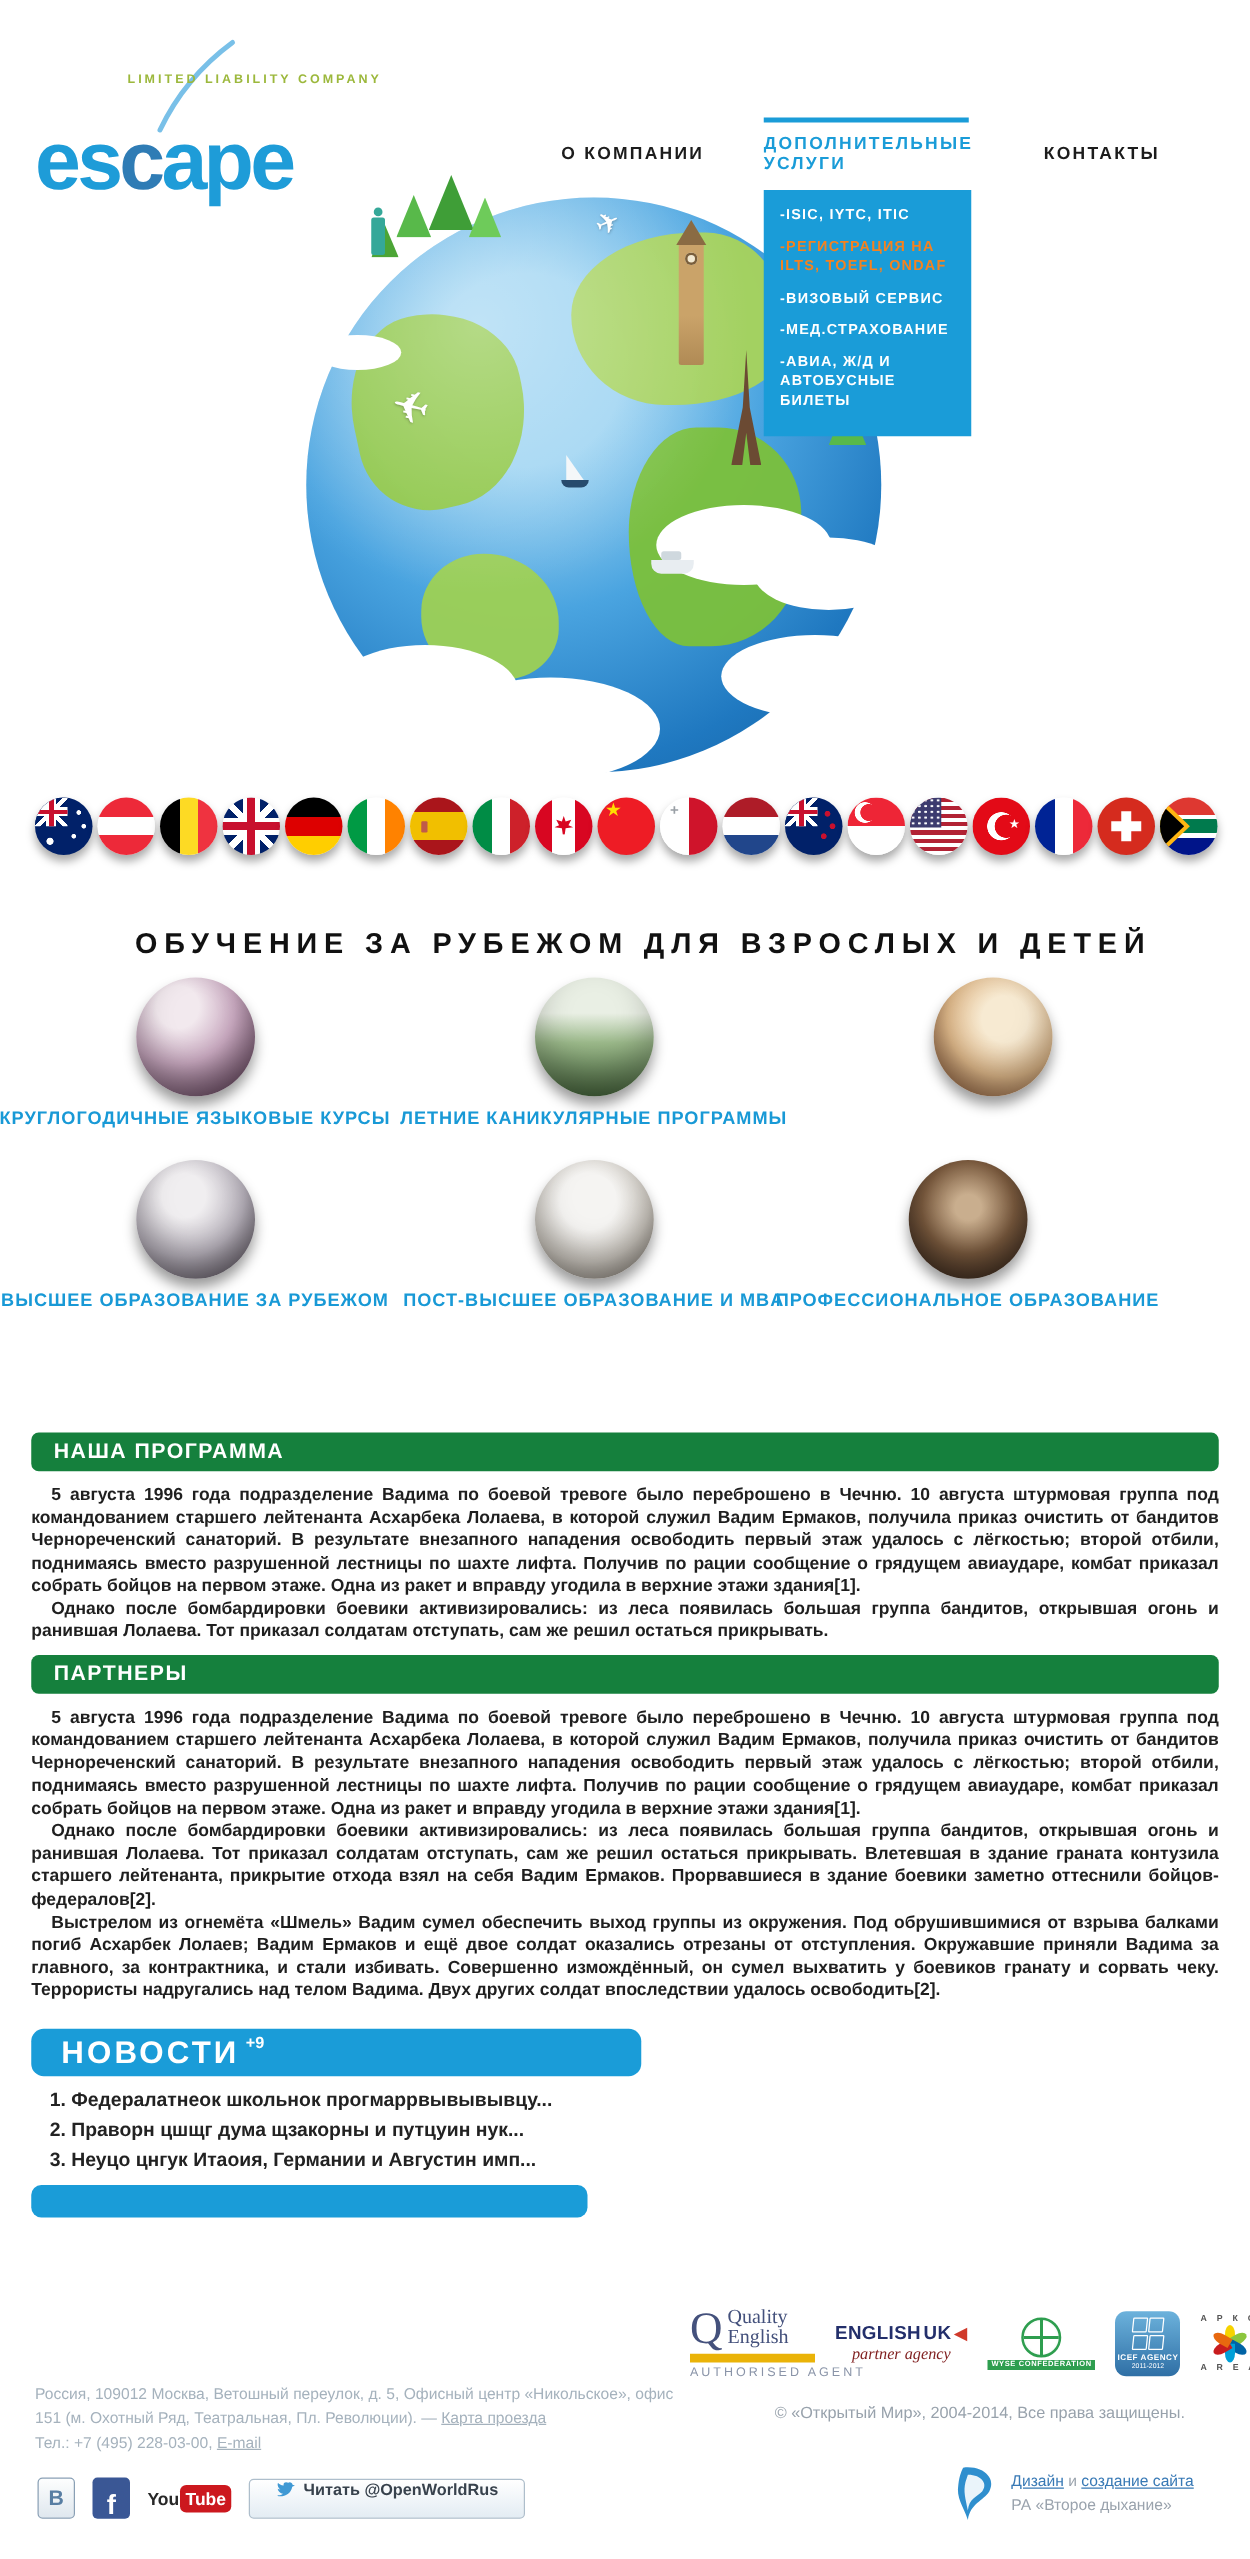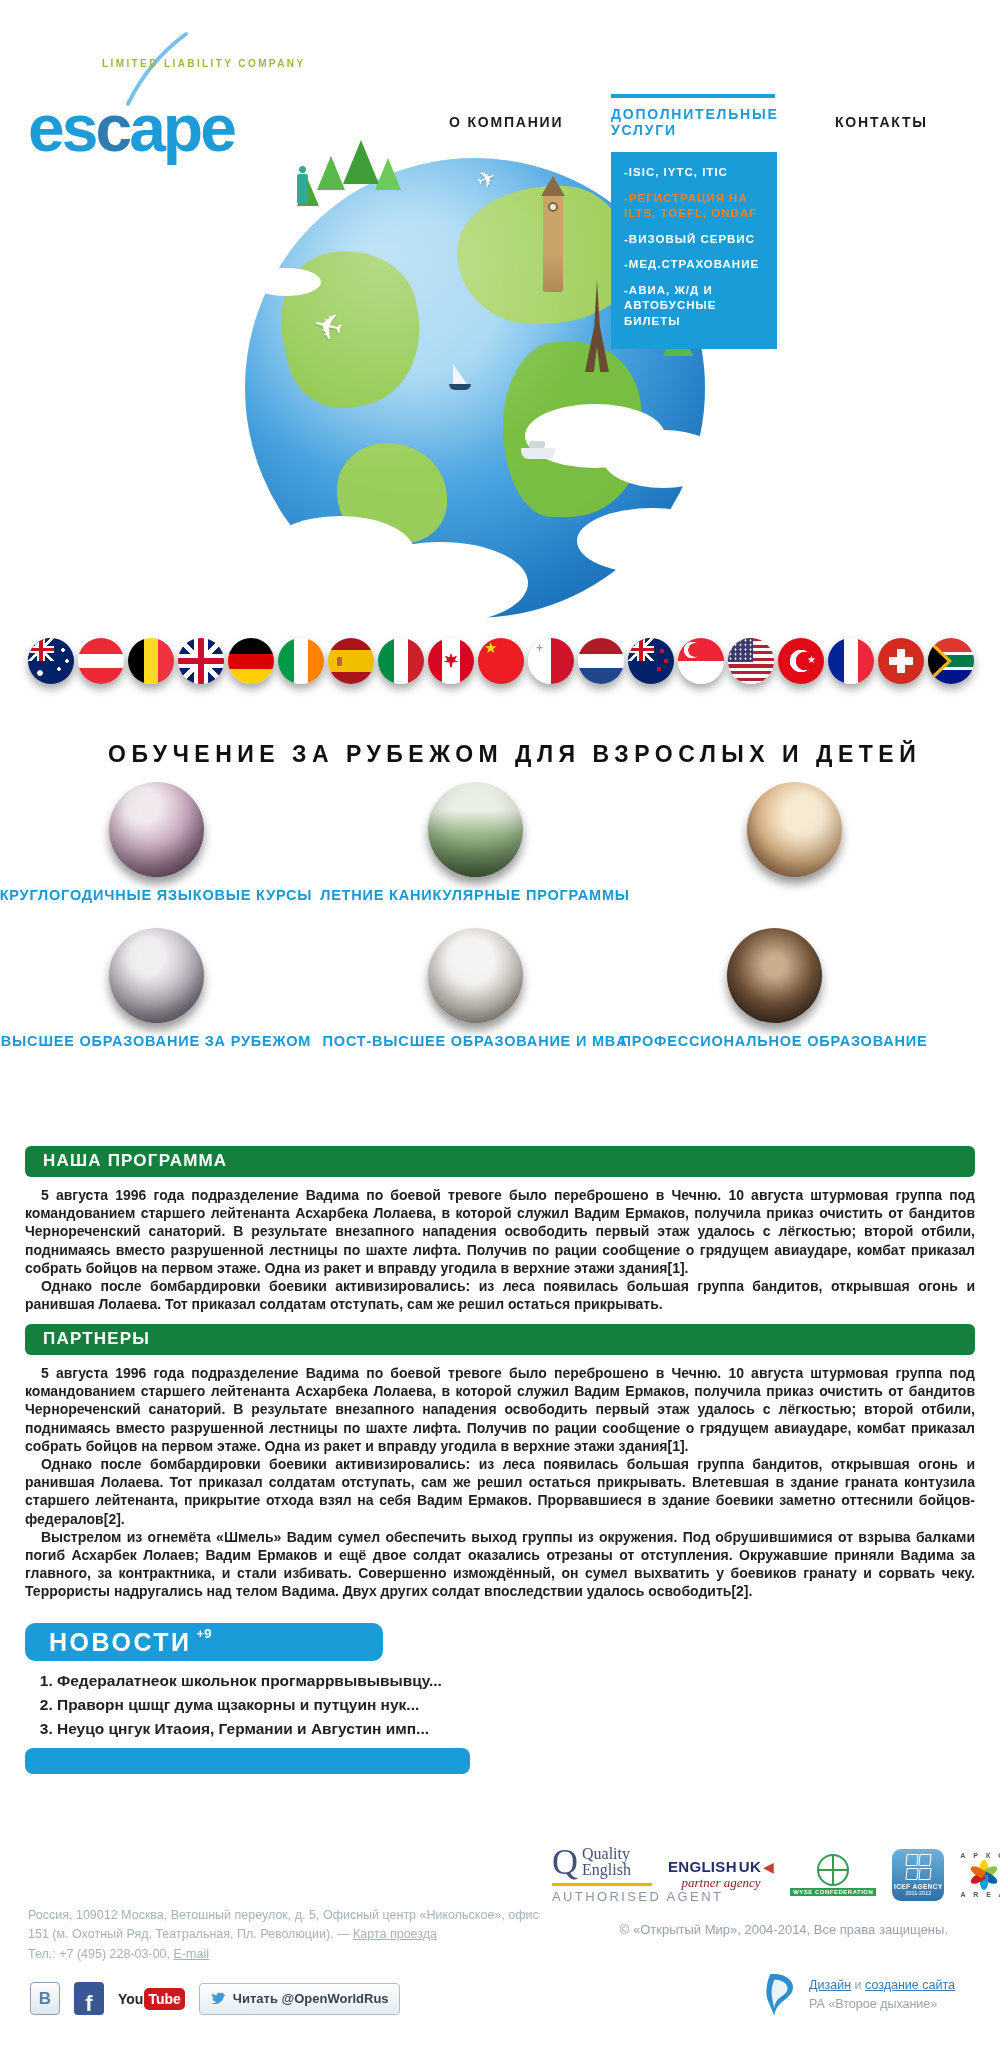--- a/index.html
+++ b/index.html
@@ -150,38 +150,38 @@
   .section-0{top:1146px;}
   .section-1{top:1324px;}
   .section-bar{background:#15803d;border-radius:6px;color:#fff;font-weight:bold;font-size:17px;
                letter-spacing:1.2px;padding:5px 0 6px 18px;margin-bottom:9px;}
   .section-body{font-size:14px;font-weight:bold;color:#1f1f1f;line-height:1.3;text-align:justify;
                 font-stretch:condensed;}
   .section-body p{margin:0;text-indent:16px;}
 
   
   .news-wrap{position:absolute;left:25px;top:1623px;width:445px;}
-  .news-bar{width:358px;height:38px;border-radius:10px;background:#1a9cd8;color:#fff;
+  .news-bar{width:488px;height:38px;border-radius:10px;background:#1a9cd8;color:#fff;
             display:flex;align-items:center;padding-left:24px;box-sizing:border-box;
             font-size:25px;font-weight:bold;letter-spacing:2.5px;}
   .news-badge{font-size:13px;margin-left:5px;transform:translateY(-9px);letter-spacing:0;}
   .news-list{margin:8px 0 0 6px;padding-left:26px;font-size:15.5px;font-weight:bold;color:#222;
              line-height:1.55;font-stretch:condensed;}
   .news-list li{cursor:pointer;}
   .news-bottom-bar{width:445px;height:26px;border-radius:8px;background:#1a9cd8;margin-top:7px;}
 
   
   .partner-badges{position:absolute;left:552px;top:1846px;display:flex;align-items:center;gap:16px;z-index:5;}
   .badge{cursor:pointer;}
   .qe{color:#44517c;font-family:"Liberation Serif",serif;width:100px;}
   .qe-top{display:flex;align-items:center;gap:4px;}
   .qe-q{font-size:36px;line-height:.85;}
   .qe-names{display:flex;flex-direction:column;font-size:16px;line-height:1.02;}
-  .qe-sub{font-family:"Liberation Sans",sans-serif;font-size:13px;letter-spacing:2.4px;color:#8a94a8;
-          border-top:3px solid #eab308;margin-top:4px;padding-top:3px;white-space:nowrap;}
+  .qe-sub{font-family:"Liberation Sans",sans-serif;font-size:10px;letter-spacing:2.4px;color:#8a94a8;
+          border-top:7px solid #eab308;margin-top:4px;padding-top:3px;white-space:nowrap;}
   .euk{text-align:center;}
   .euk-top{font-weight:bold;font-size:15px;color:#232f6b;letter-spacing:.3px;display:flex;align-items:center;gap:2px;}
   .euk-arrow{color:#d03a2b;font-size:14px;font-family:"DejaVu Sans",sans-serif;}
   .euk-sub{font-family:"Liberation Serif",serif;font-style:italic;font-size:13px;color:#7f1d1d;}
   .wyse{display:flex;flex-direction:column;align-items:center;}
   .wyse-globe{width:32px;height:32px;border-radius:50%;border:2px solid #2e9e4f;box-sizing:border-box;
      background:linear-gradient(0deg,transparent 46%,#2e9e4f 46% 54%,transparent 54%),
                 linear-gradient(90deg,transparent 46%,#2e9e4f 46% 54%,transparent 54%),
                 radial-gradient(circle,#fff 0 60%,#d8eede 100%);}
   .wyse-label{margin-top:2px;background:#2e9e4f;color:#fff;font-size:6px;font-weight:bold;
@@ -209,21 +209,21 @@
 
   .socials{position:absolute;left:30px;top:1982px;display:flex;align-items:center;gap:14px;}
   .sb{cursor:pointer;}
   .vk{width:30px;height:33px;border:1px solid #8aa0b5;border-radius:4px;box-sizing:border-box;
       background:linear-gradient(#fdfefe,#dfe7ee);color:#587ea3;font-weight:bold;font-size:17px;
       display:flex;align-items:center;justify-content:center;}
   .fb{width:30px;height:33px;border-radius:4px;background:#3a5795;color:#fff;font-weight:bold;font-size:22px;
       display:flex;align-items:flex-end;justify-content:center;line-height:.95;}
   .yt{display:flex;align-items:center;font-weight:bold;font-size:14px;color:#282828;}
   .yt-tube{background:#cc181e;color:#fff;border-radius:5px;padding:3px 4px;margin-left:1px;}
-  .tw{height:30px;display:flex;align-items:center;gap:6px;padding:0 10px;border:1px solid #aebecb;
+  .tw{height:30px;display:flex;align-items:flex-start;gap:6px;padding:0 20px;border:1px solid #aebecb;
       border-radius:4px;background:linear-gradient(#fff,#e3ecf3);font-size:13px;font-weight:bold;color:#38424d;}
 
   .credit{position:absolute;right:45px;top:1972px;display:flex;gap:10px;align-items:center;}
   .credit-text{font-size:12.5px;line-height:1.5;}
   .credit-link{color:#3879b5;text-decoration:underline;cursor:pointer;}
   .credit-and,.credit-agency{color:#9aa3ad;}
 </style>
 </head>
 <body>
 

